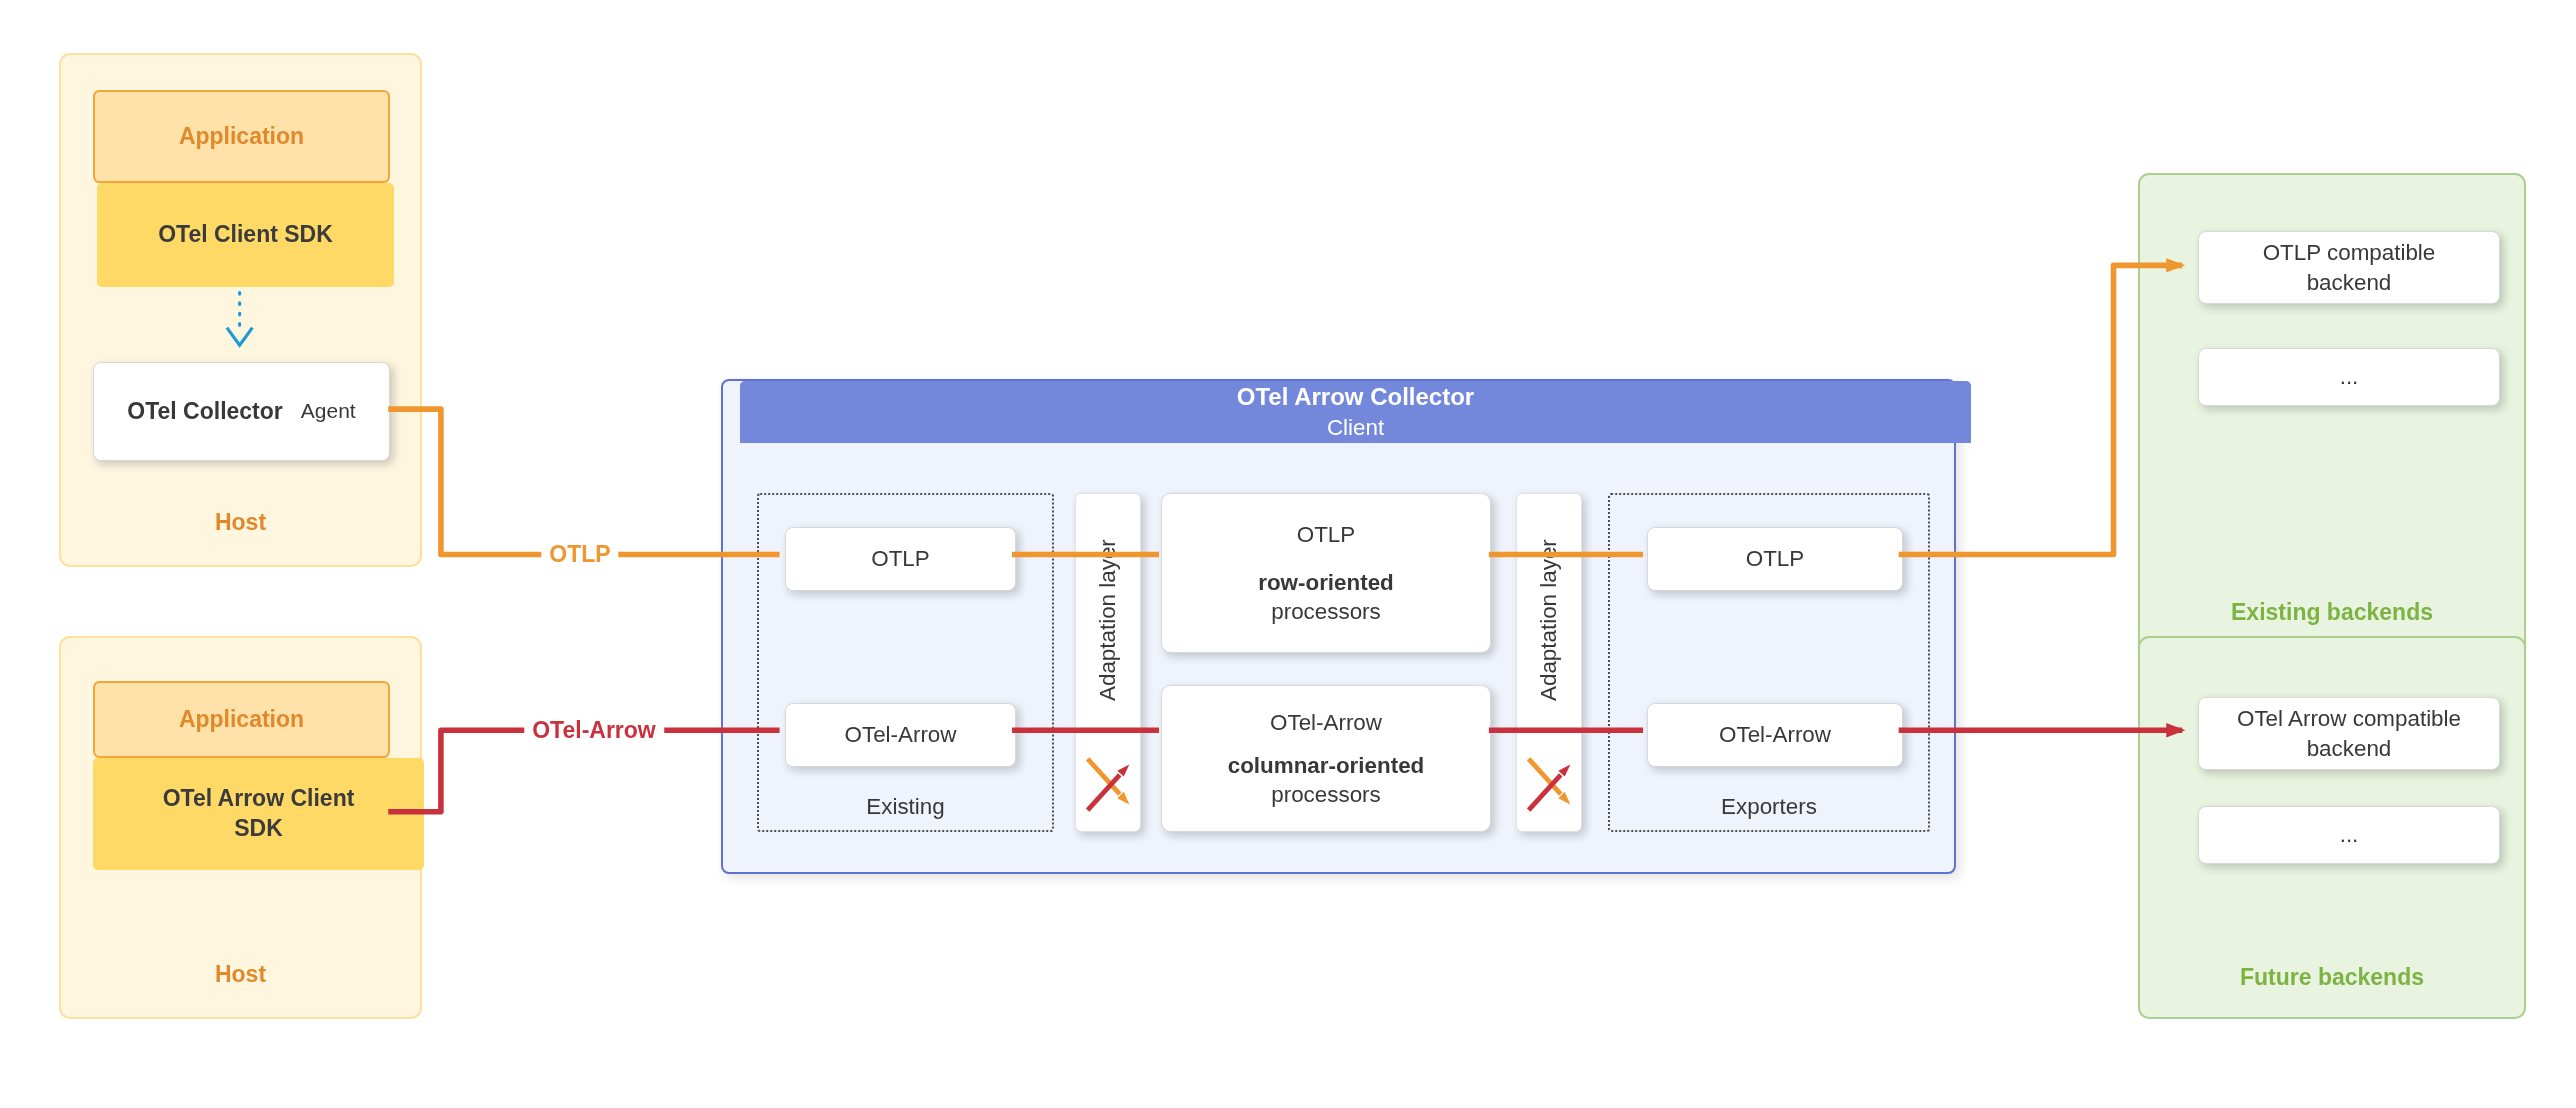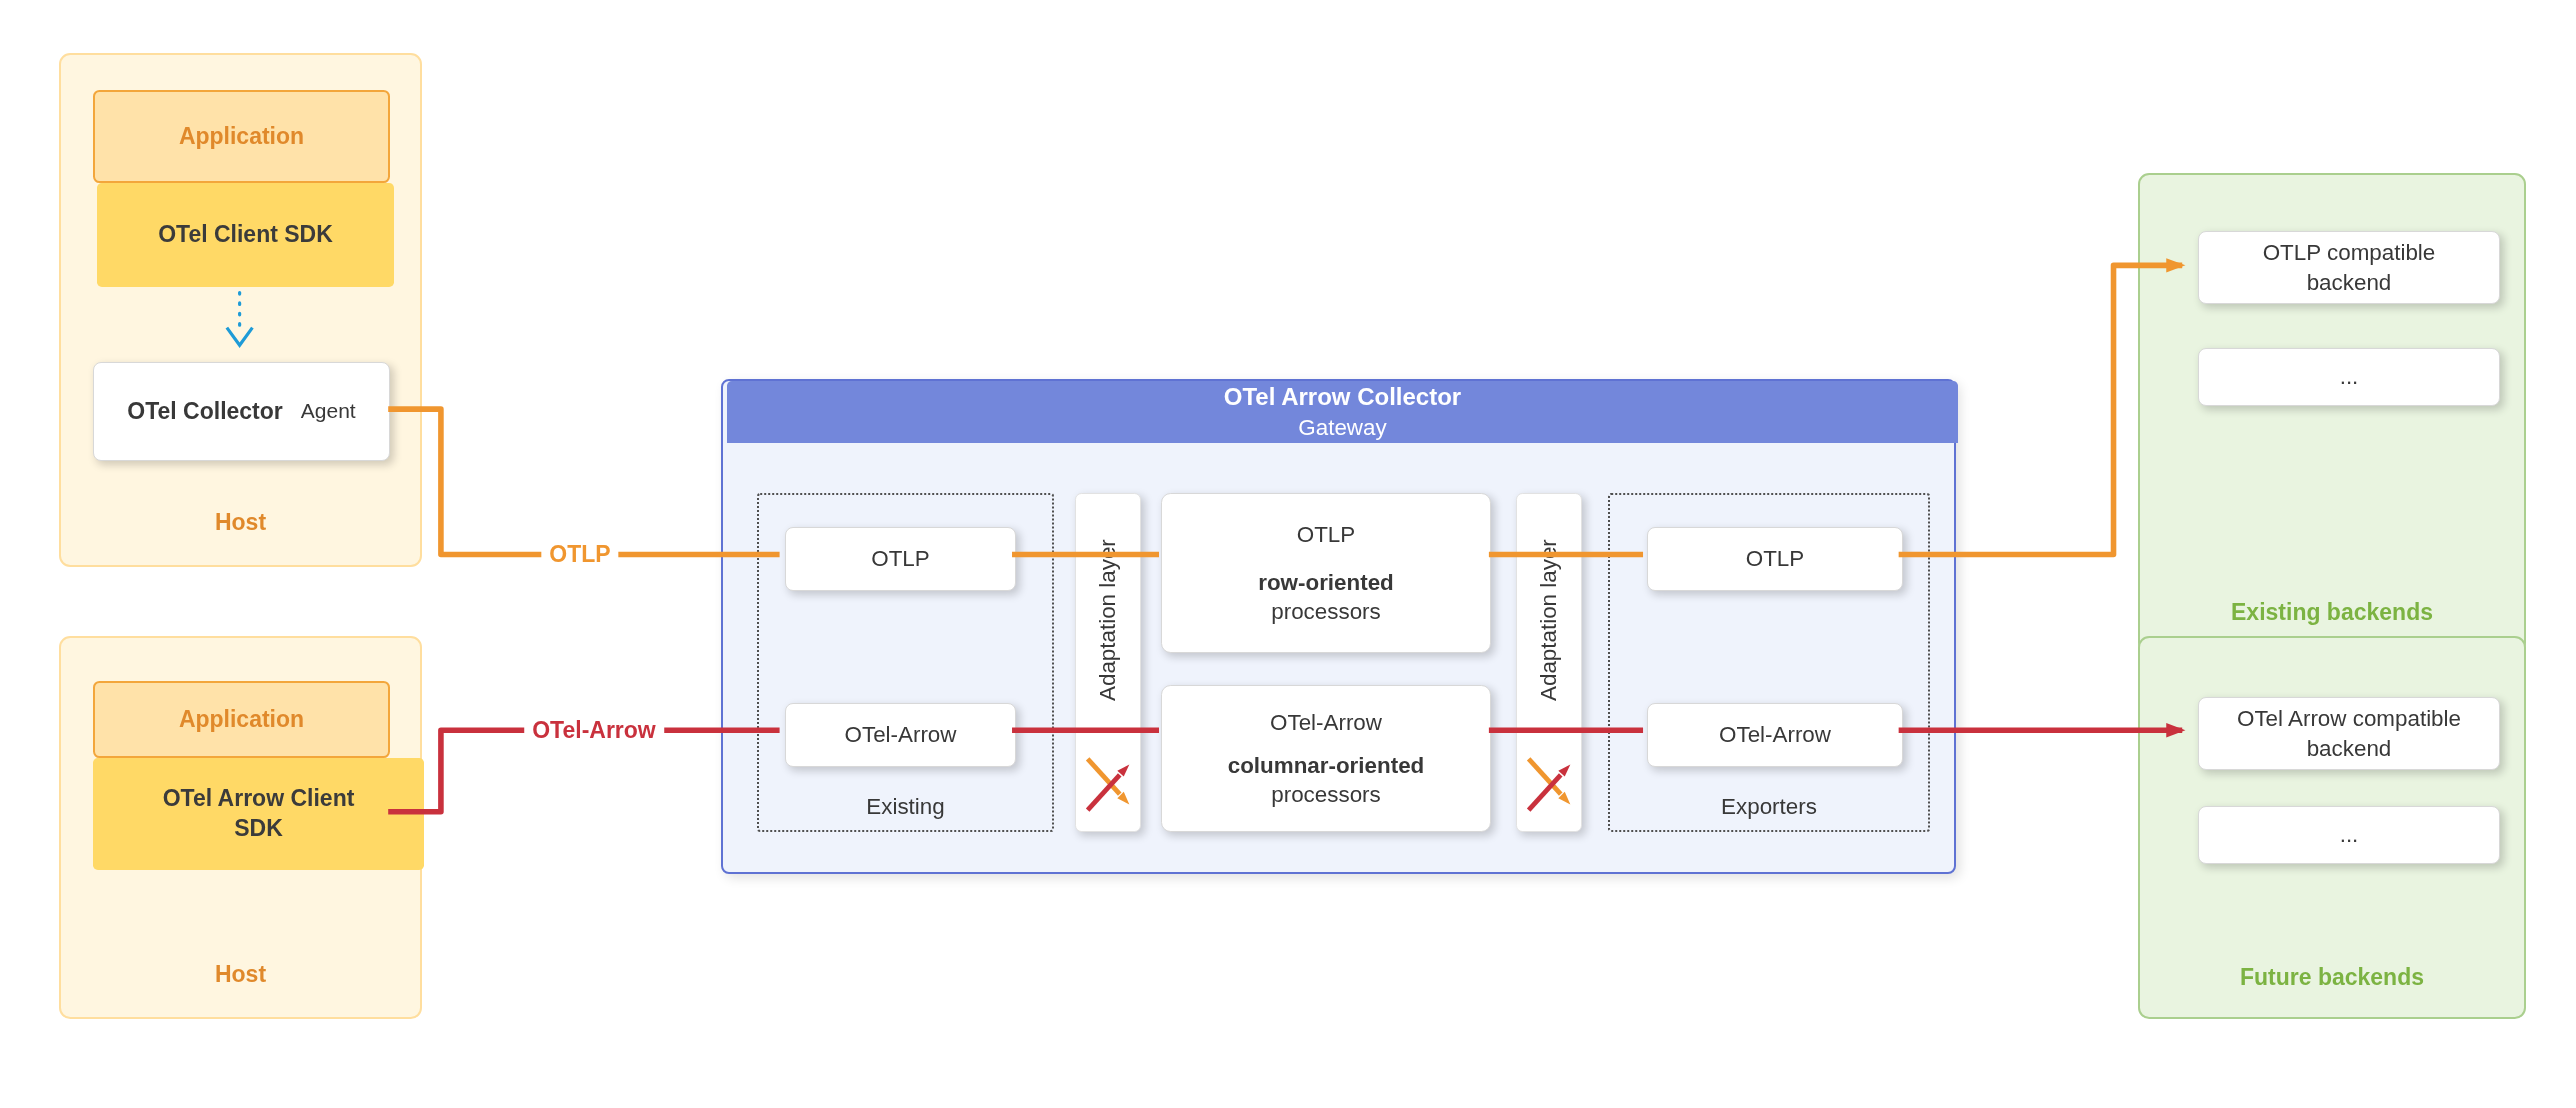--- a/index.html
+++ b/index.html
@@ -83,23 +83,23 @@
     <div class="abs app-box center" style="left:32px; top:43px; width:297px; height:77px">
       <span>Application</span>
     </div>
     <div class="abs sdk-box center" style="left:32px; top:120px; width:331px; height:112px">
       <span class="sdk-inner">OTel Arrow Client SDK</span>
     </div>
     <div class="host-label">Host</div>
   </div>
 
   <div class="abs collector" style="left:721px; top:379px; width:1235px; height:495px">
-    <div class="abs collector-header center" style="left:4px; top:0; width:100%; height:62px">
+    <div class="abs collector-header center" style="left:17px; top:0; width:100%; height:62px">
       <div class="collector-title">OTel Arrow Collector</div>
-      <div class="collector-subtitle">Gateway</div>
+      <div class="collector-subtitle">Client</div>
     </div>
 
     <div class="abs group-dotted" style="left:34px; top:112px; width:297px; height:339px">
       <div class="abs white-box center" style="left:26px; top:32px; width:231px; height:64px">
         <span>OTLP</span>
       </div>
       <div class="abs white-box center" style="left:26px; top:208px; width:231px; height:64px">
         <span>OTel-Arrow</span>
       </div>
       <div class="group-label">Existing</div>

